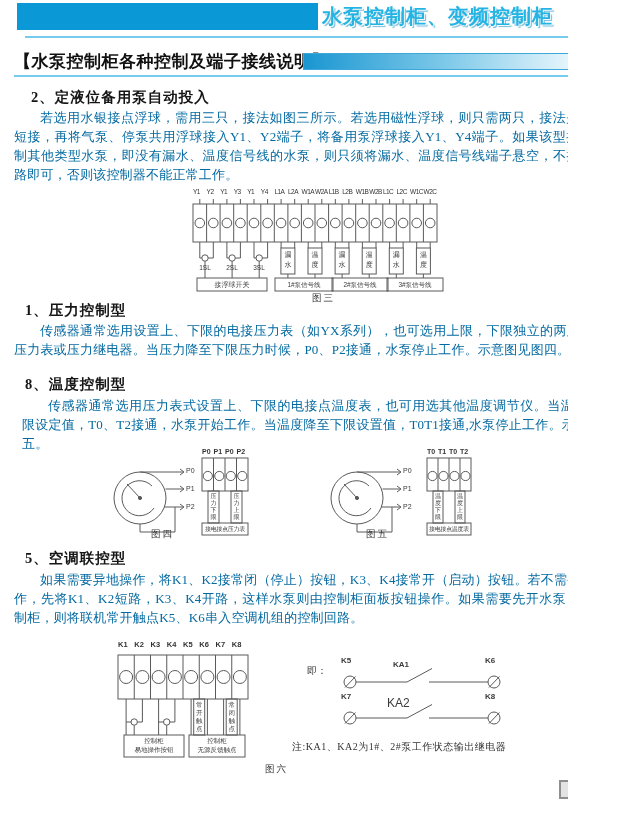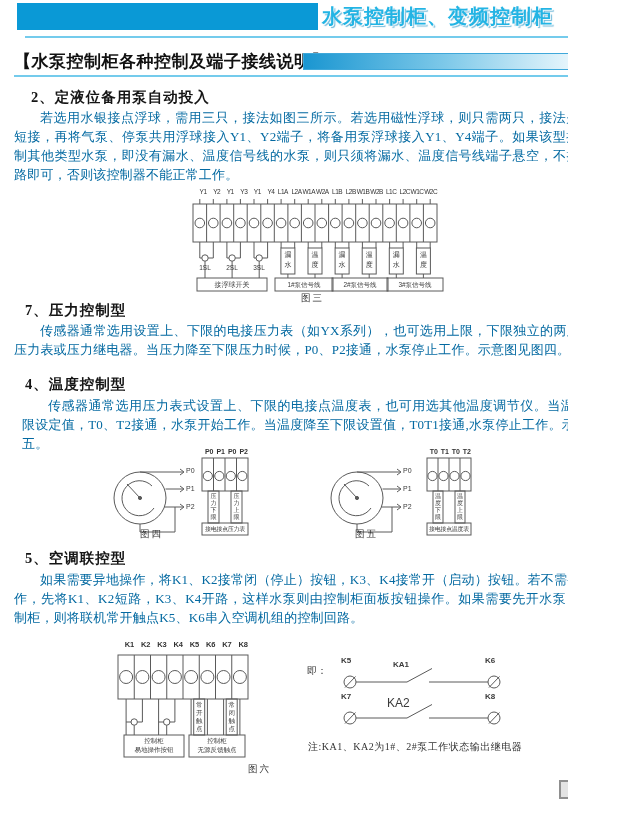--- a/index.html
+++ b/index.html
@@ -16,23 +16,23 @@
   .sec-header{font-size:17px;font-weight:bold;color:#111;letter-spacing:.5px;white-space:nowrap}
   .grad-bar{border:1px solid #3fa8da;background:linear-gradient(90deg,#1a96d1 0%,#7ec9e9 45%,#e8f6fc 85%,#fff 100%)}
   
   .h2{font-size:14.5px;font-weight:bold;color:#151515;letter-spacing:1px;white-space:nowrap}
   .para{font-size:13px;line-height:19px;text-align:justify;text-indent:2em;color:#0369a1;letter-spacing:.2px}
   
   .fig{position:absolute}
   .fig svg{position:absolute;left:0;top:0}
   .dl{position:absolute;font-family:"Liberation Sans","DejaVu Sans",sans-serif;color:#3a3a3a}
   .trow{position:absolute;display:flex;font-family:"Liberation Sans","DejaVu Sans",sans-serif;color:#333}
-  .trow span{flex:1;text-align:right;white-space:nowrap}
+  .trow span{flex:1;text-align:left;white-space:nowrap}
   .vtext{word-break:break-all;text-align:center;color:#3a3a3a}
-  .cap{position:absolute;font-size:9.5px;color:#333;text-align:left;letter-spacing:2px}
+  .cap{position:absolute;font-size:9.5px;color:#333;text-align:right;letter-spacing:2px}
   .note{position:absolute;font-size:10px;color:#333;letter-spacing:.5px;white-space:nowrap}
   
   .pagenum{position:absolute;left:559px;top:780px;width:44px;height:19px;background:#e3e3e3;
         border:2px solid #8f8f8f;font-family:"DejaVu Sans Mono",monospace;font-size:12px;
         line-height:14px;text-align:center;color:#151515}
 </style>
 </head>
 <body>
 
 <div id="page">
@@ -122,24 +122,24 @@
     <span class="dl vtext" style="left:179.7px;top:64px;width:9px;font-size:7px;line-height:10px">温度</span>
     <span class="dl vtext" style="left:206.8px;top:64px;width:9px;font-size:7px;line-height:10px">漏水</span>
     <span class="dl vtext" style="left:233.9px;top:64px;width:9px;font-size:7px;line-height:10px">温度</span>
     <span class="dl" style="left:12px;top:92px;width:70px;font-size:7px;line-height:13px;text-align:center">接浮球开关</span>
     <span class="dl" style="left:90px;top:92px;width:58px;font-size:6.5px;line-height:13px;text-align:center">1#泵信号线</span>
     <span class="dl" style="left:147px;top:92px;width:56px;font-size:6.5px;line-height:13px;text-align:center">2#泵信号线</span>
     <span class="dl" style="left:202px;top:92px;width:56px;font-size:6.5px;line-height:13px;text-align:center">3#泵信号线</span>
     <span class="cap" style="left:116px;top:106px;width:34px">图三</span>
   </div>
 
-  <div class="abs h2" style="left:25px;top:301px">7、压力控制型</div>
+  <div class="abs h2" style="left:25px;top:301px">1、压力控制型</div>
   <div class="abs para" style="left:14px;top:321px;width:606px">传感器通常选用设置上、下限的电接压力表（如YX系列），也可选用上限，下限独立的两只电接点压力表或压力继电器。当压力降至下限压力时候，P0、P2接通，水泵停止工作。示意图见图四。</div>
 
-  <div class="abs h2" style="left:25px;top:375px">4、温度控制型</div>
+  <div class="abs h2" style="left:25px;top:375px">8、温度控制型</div>
   <div class="abs para" style="left:22px;top:396px;width:606px">传感器通常选用压力表式设置上、下限的电接点温度表，也可用选其他温度调节仪。当温度达到上限设定值，T0、T2接通，水泵开始工作。当温度降至下限设置值，T0T1接通,水泵停止工作。示意图见图五。</div>
 
   <div class="fig" style="left:295px;top:445px;width:190px;height:95px">
     <svg width="190" height="95">
       <g fill="none" stroke="#5a5a5a" stroke-width="1">
         <circle cx="62" cy="53" r="26"></circle>
         <path d="M74 41 A17.5 17.5 0 1 0 76 63"></path>
         <path d="M62 53 L49 39"></path>
         <circle cx="62" cy="53" r="1.6" fill="#5a5a5a"></circle>
         <path d="M62 27 H105 M102 24 L106 27 L102 30"></path>
@@ -274,18 +274,18 @@
     </svg>
     <span class="dl" style="left:12px;top:12px;font-size:10px;font-family:'Liberation Serif',serif">即：</span>
     <span class="dl" style="left:46px;top:4px;font-size:8px;font-weight:bold">K5</span>
     <span class="dl" style="left:98px;top:8px;font-size:8px;font-weight:bold">KA1</span>
     <span class="dl" style="left:190px;top:4px;font-size:8px;font-weight:bold">K6</span>
     <span class="dl" style="left:46px;top:40px;font-size:8px;font-weight:bold">K7</span>
     <span class="dl" style="left:92px;top:44px;font-size:12px;font-weight:normal">KA2</span>
     <span class="dl" style="left:190px;top:40px;font-size:8px;font-weight:bold">K8</span>
   </div>
 
-  <div class="note" style="left:308px;top:740px">注:KA1、KA2为1#、2#泵工作状态输出继电器</div>
+  <div class="note" style="left:292px;top:740px">注:KA1、KA2为1#、2#泵工作状态输出继电器</div>
   <span class="cap" style="left:248px;top:763px;width:40px">图六</span>
 
   <div class="pagenum">-04-</div>
 
 </div>
 
 </body></html>

